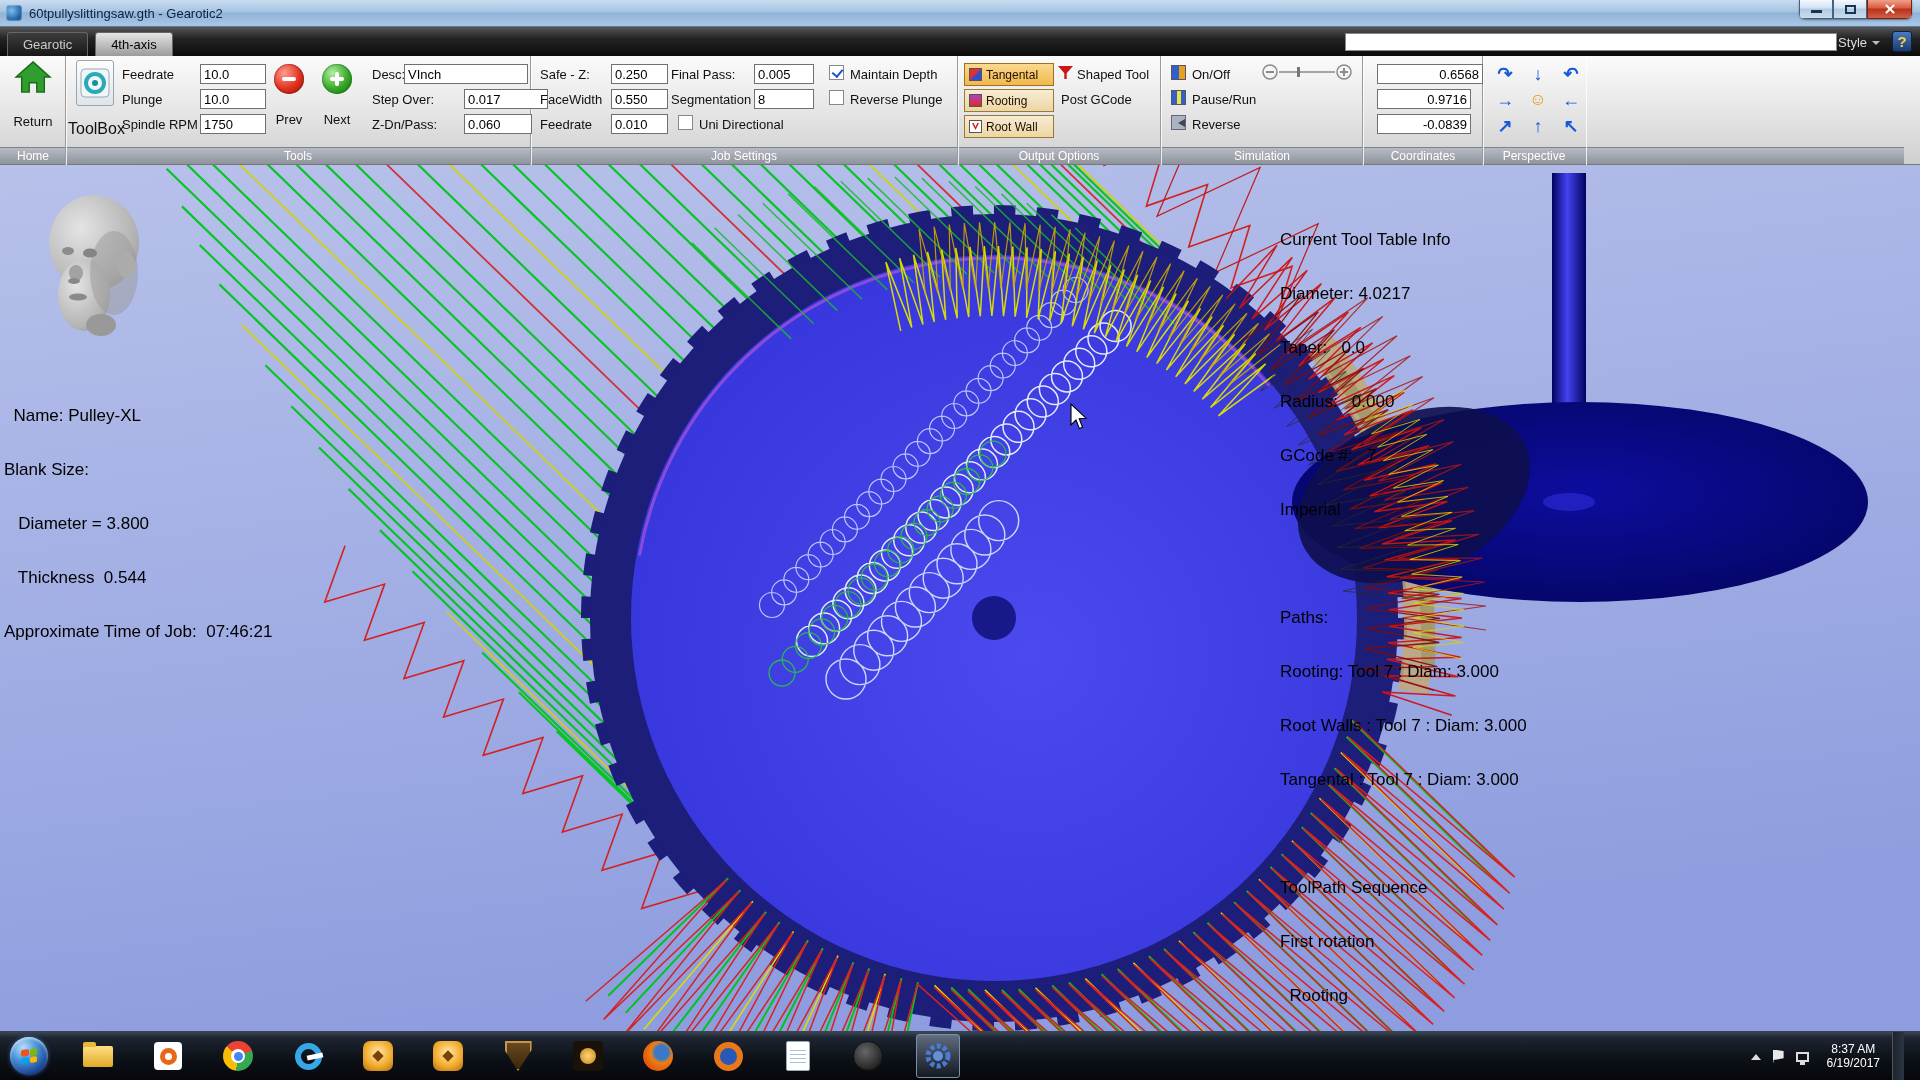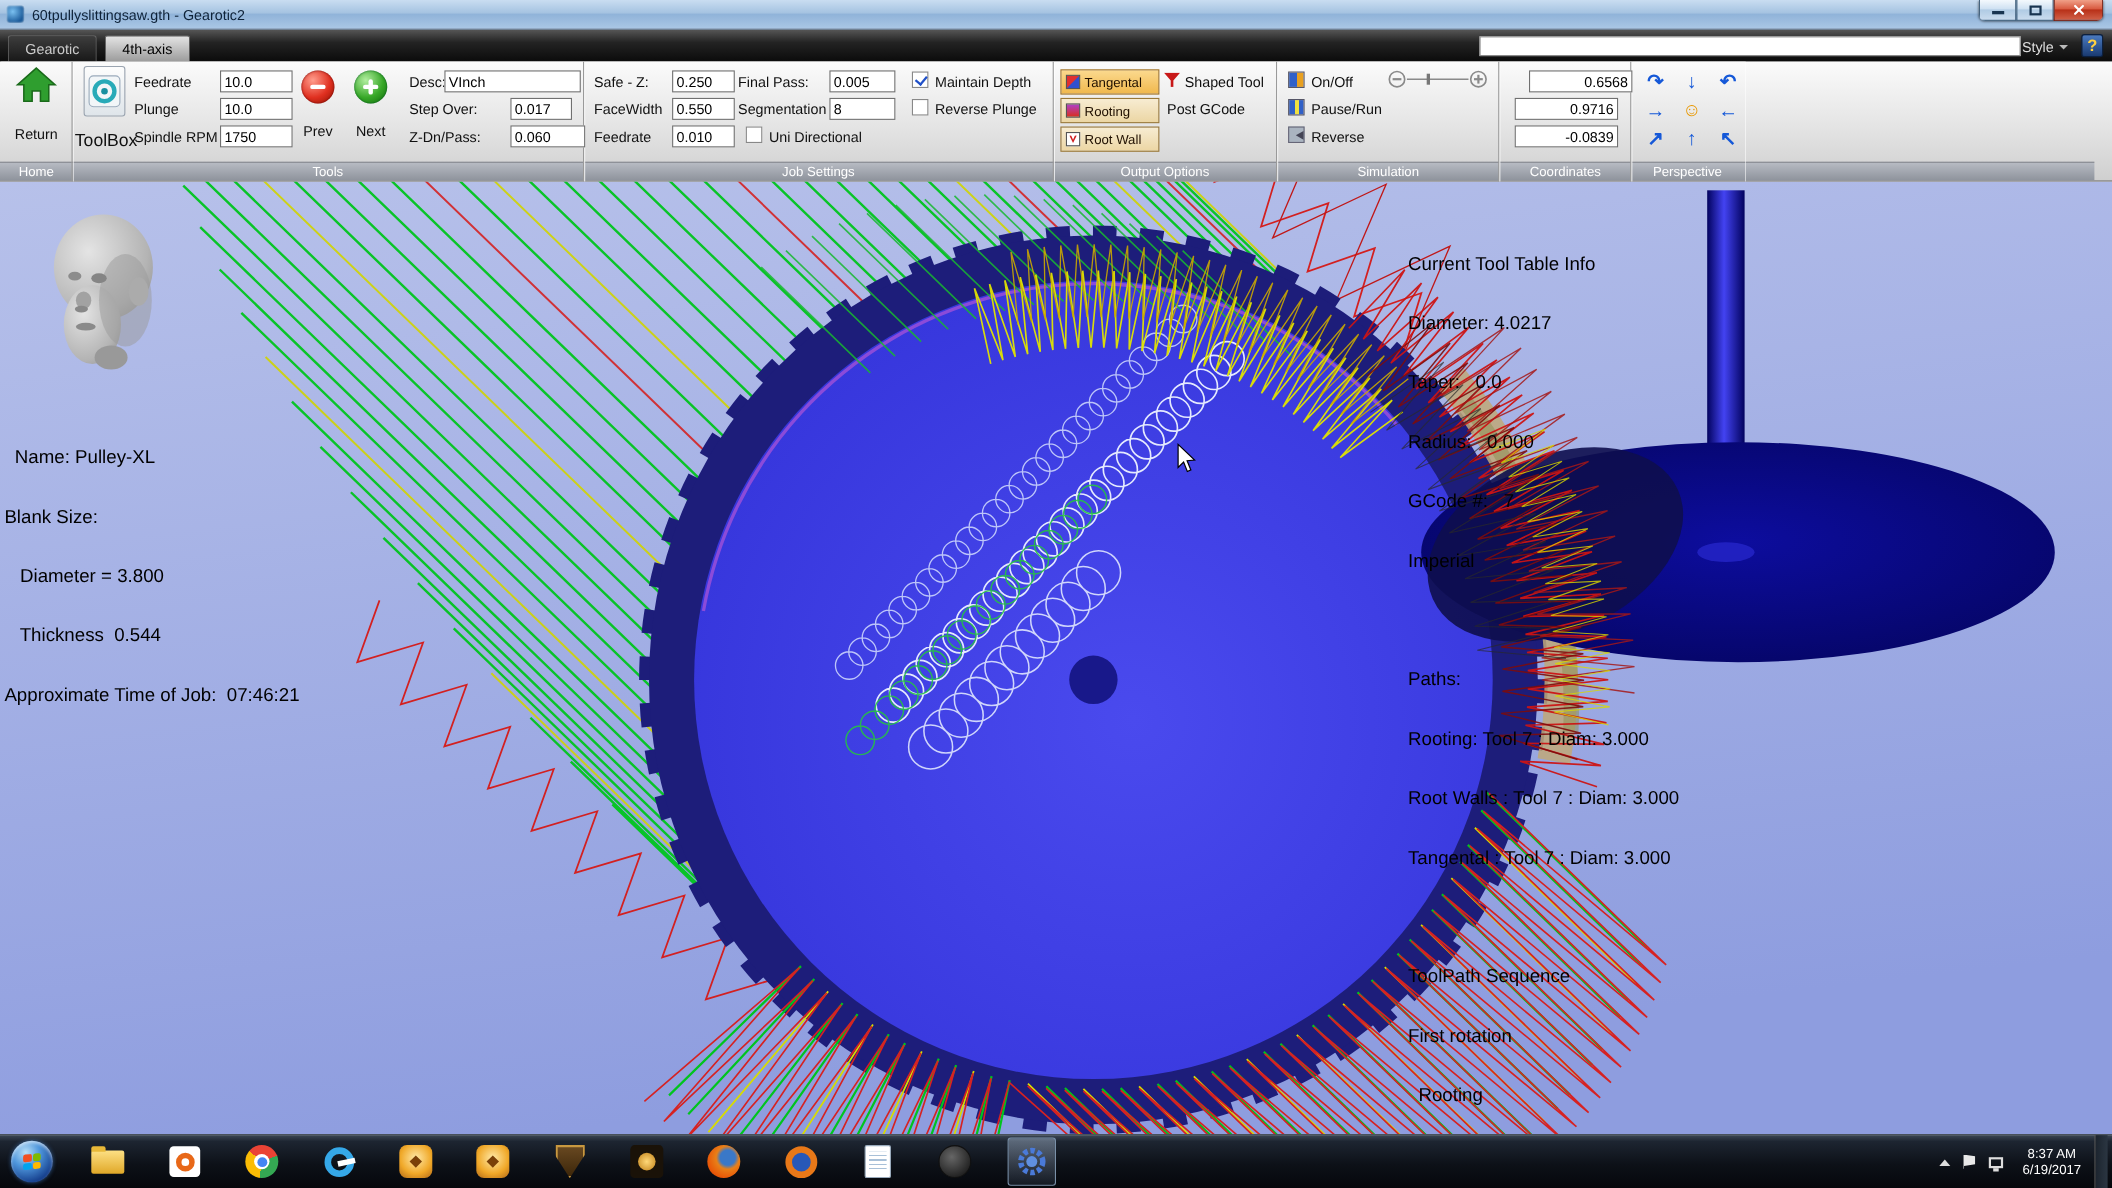--- a/index.html
+++ b/index.html
@@ -89,21 +89,21 @@
 .amber-icon{width:30px;height:30px;border-radius:7px;background:radial-gradient(circle at 50% 40%,#ffe9a8,#f0a828 60%,#b06818);position:relative}
 .amber-icon::after{content:"";position:absolute;left:11px;top:11px;width:8px;height:8px;background:#7a4008;transform:rotate(45deg)}
 .ups-icon{width:27px;height:30px;background:linear-gradient(#6a4a22,#3a2408);clip-path:polygon(0 0,100% 0,100% 30%,50% 100%,0 30%);box-shadow:inset 0 0 0 2px #c89840}
 .gold-icon{width:30px;height:30px;border-radius:4px;background:#1a1208;display:flex;align-items:center;justify-content:center}
 .gold-icon i{width:16px;height:16px;border-radius:50%;background:radial-gradient(#ffd878,#c08018)}
 .firefox-icon{width:30px;height:30px;border-radius:50%;background:radial-gradient(circle at 62% 38%,#3a78c8 0 26%,#e88018 40%,#e85808 70%,#b03808)}
 .oblue-icon{width:29px;height:29px;border-radius:50%;border:6px solid #e87818;background:#2858b8}
 .notepad-icon{width:24px;height:30px;background:#fff;border-radius:2px;border:1px solid #9ab;position:relative}
 .notepad-icon::after{content:"";position:absolute;left:3px;right:3px;top:5px;bottom:4px;background:repeating-linear-gradient(#fff 0 3px,#a8c0d8 3px 4px)}
 .dark-icon{width:30px;height:30px;border-radius:50%;background:radial-gradient(circle at 40% 35%,#666,#222 75%);border:1px solid #111}
-#tray{margin-left:auto;display:flex;align-items:center;gap:12px;padding-right:4px}
+#tray{margin-left:auto;display:flex;align-items:center;gap:12px;padding-right:16px}
 .tray-up{width:0;height:0;border:5px solid transparent;border-bottom:6px solid #ddd;margin-bottom:4px}
 .tray-flag{width:11px;height:13px;background:#e8e8e8;clip-path:polygon(0 0,100% 12%,100% 68%,8% 80%,8% 100%,0 100%)}
 .tray-net{width:13px;height:10px;border:2px solid #ddd;position:relative;margin-top:2px}
 .tray-net::after{content:"";position:absolute;left:2px;bottom:-5px;width:5px;height:3px;background:#ddd}
 #clock{color:#fff;font-size:12px;line-height:14px;text-align:center;margin-left:6px}
 #show-desktop{width:12px;height:49px;border-left:1px solid #555;background:linear-gradient(90deg,#1c242e,#2b3642)}
 </style>
 </head>
 <body>
 
@@ -176,21 +176,21 @@
         </div>
       <div class="rlabel center" style="left:202px;top:56px;width:42px">Prev</div>
       <div class="circbtn next" style="left:256px;top:8px">
           <div class="bar-h"></div>
           <div class="bar-v"></div>
         </div>
       <div class="rlabel center" style="left:250px;top:56px;width:42px">Next</div>
       <div class="rlabel" style="left:306px;top:11px">Desc:</div>
       <div class="field" style="left:338px;top:8px;width:124px">VInch</div>
       <div class="rlabel" style="left:306px;top:36px">Step Over:</div>
-      <div class="field" style="left:398px;top:33px;width:56px">0.017</div>
+      <div class="field" style="left:398px;top:33px;width:84px">0.017</div>
       <div class="rlabel" style="left:306px;top:61px">Z-Dn/Pass:</div>
       <div class="field" style="left:398px;top:58px;width:68px">0.060</div>
     </div>
 
     <div class="rsec" style="left:531px;width:427px">
       <div class="rlabel" style="left:9px;top:11px">Safe - Z:</div>
       <div class="rlabel" style="left:9px;top:36px">FaceWidth</div>
       <div class="rlabel" style="left:9px;top:61px">Feedrate</div>
       <div class="field" style="left:80px;top:8px;width:57px">0.250</div>
       <div class="field" style="left:80px;top:33px;width:57px">0.550</div>
@@ -239,21 +239,21 @@
           <line x1="18" y1="9" x2="74" y2="9" stroke="#8a8a8a" stroke-width="1.5"></line>
           <rect x="36" y="4" width="3" height="10" fill="#777"></rect>
           <circle cx="83" cy="9" r="7" fill="none" stroke="#8a8a8a" stroke-width="1.5"></circle>
           <rect x="79" y="8" width="8" height="2" fill="#8a8a8a"></rect>
           <rect x="82" y="5" width="2" height="8" fill="#8a8a8a"></rect>
         </svg>
       </div>
     </div>
 
     <div class="rsec" style="left:1363px;width:120px">
-      <div class="field right" style="left:27px;top:8px;width:94px">0.6568</div>
+      <div class="field right" style="left:14px;top:8px;width:106px">0.6568</div>
       <div class="field right" style="left:14px;top:33px;width:94px">0.9716</div>
       <div class="field right" style="left:14px;top:58px;width:94px">-0.0839</div>
     </div>
 
     <div class="rsec" style="left:1483px;width:103px;border-right:none">
       <div class="pbtn" style="left:8px;top:6px">↷</div>
       <div class="pbtn" style="left:41px;top:6px">↓</div>
       <div class="pbtn" style="left:74px;top:6px">↶</div>
       <div class="pbtn" style="left:8px;top:32px">→</div>
       <div class="pbtn smile" style="left:41px;top:32px">☺</div>

